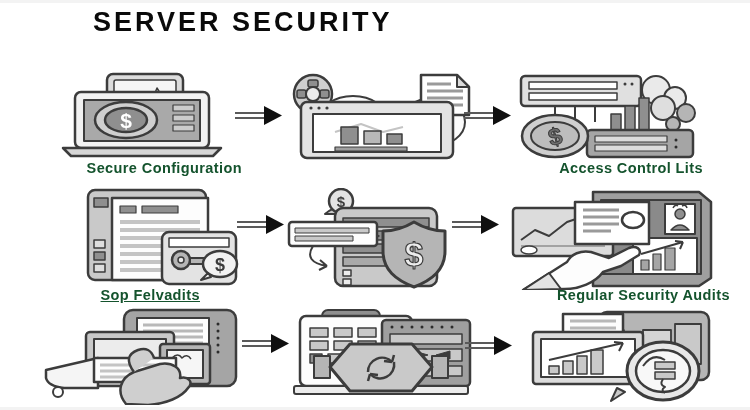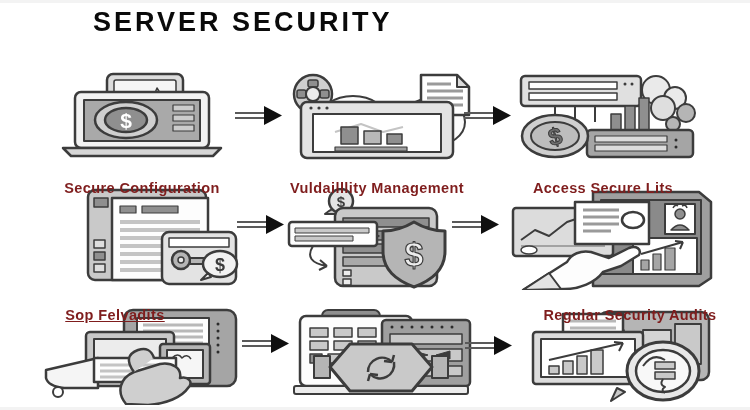--- a/index.html
+++ b/index.html
@@ -12,21 +12,21 @@
   .title-line {
     position:absolute; font-weight:800; font-size:27px; line-height:27px;
     letter-spacing:3px; color:#0a0a0a; white-space:nowrap;
   }
   .title-line.l1 { left:93px; top:9px; }
   .title-line.l2 { left:60px; top:35px; }
   .cell { position:absolute; }
   .cell svg { display:block; }
   .label {
     position:absolute; font-weight:700; font-size:14.5px; letter-spacing:0.4px;
-    color:#7f1d1d; text-align:center; white-space:nowrap;margin-top:20px;
+    color:#14532d; text-align:right; white-space:nowrap;
   }
   .arrow { position:absolute; }
   svg text { font-family:"Liberation Sans", sans-serif; font-weight:bold; }
 </style>
 </head>
 <body>
 
 <div class="canvas">
 
   <div class="edge-artifact" style="top:0;"></div>
@@ -396,18 +396,17 @@
       </svg>
   </div>
   <div class="arrow" style="left:463px; top:333px;">
     <svg width="50" height="26" viewBox="0 0 50 26">
         <path d="M2,10 h30 M2,15 h30" stroke="#5a5a5a" stroke-width="2" fill="none"></path>
         <polygon points="31,3 49,12.5 31,22" fill="#101010"></polygon>
       </svg>
   </div>
 
   <div class="label" style="left:42px;  top:160px; width:200px;">Secure Configuration</div>
-  <div class="label" style="left:268px; top:160px; width:218px;">Vuldailllity Management</div>
-  <div class="label" style="left:503px; top:160px; width:200px;">Access Secure Lits</div>
+  <div class="label" style="left:503px; top:160px; width:200px;">Access Control Lits</div>
   <div class="label" style="left:30px;  top:287px; width:170px;text-decoration:underline;">Sop Felvadits</div>
   <div class="label" style="left:530px; top:287px; width:200px;">Regular Security Audits</div>
 
 </div>
 
 </body></html>

